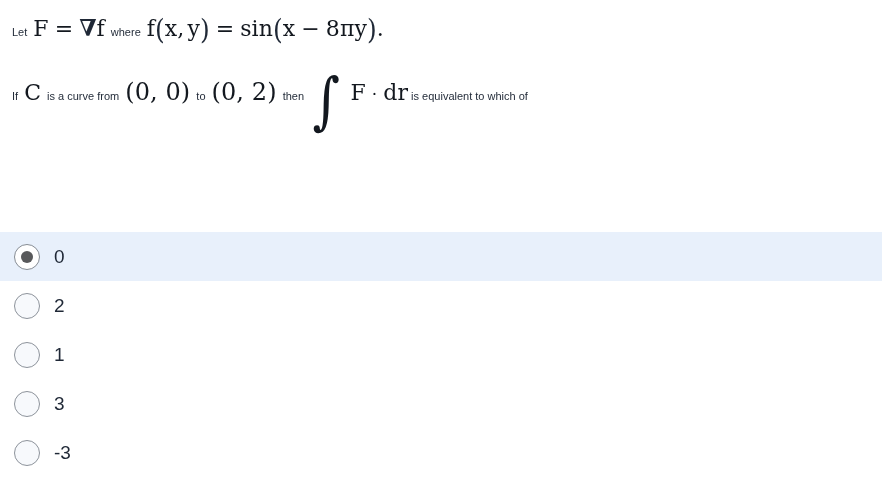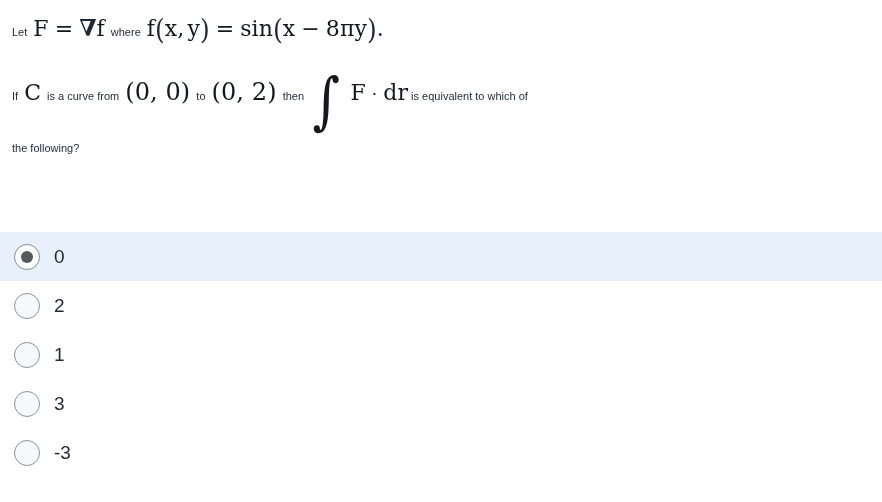--- a/index.html
+++ b/index.html
@@ -144,23 +144,20 @@
   <div class="question">
 
     <div class="qline l1">
       <span class="txt">Let</span><span class="sp"></span><span class="math bf">F</span><span class="sp"></span><span class="math op">=</span><span class="sp"></span><span class="nabla">∇</span><span class="math it">f</span><span class="sp"></span><span class="txt">where</span><span class="sp"></span><span class="math it">f</span><span class="paren">(</span><span class="math it">x</span><span class="math op">,</span><span class="sp-s"></span><span class="math it">y</span><span class="paren">)</span><span class="sp"></span><span class="math op">=</span><span class="sp"></span><span class="math op">sin</span><span class="paren">(</span><span class="math it">x</span><span class="sp"></span><span class="math op">−</span><span class="sp"></span><span class="math op">8</span><span class="math it">π</span><span class="math it">y</span><span class="paren">)</span><span class="math op">.</span>
     </div>
 
     <div class="qline l2">
       <span class="txt">If</span><span class="sp"></span><span class="math it">C</span><span class="sp"></span><span class="txt">is a curve from</span><span class="sp"></span><span class="math op" style="font-size:24px">(0, 0)</span><span class="sp"></span><span class="txt">to</span><span class="sp"></span><span class="math op" style="font-size:24px">(0, 2)</span><span class="sp"></span><span class="txt">then</span><span class="intsym">∫</span><span class="sp"></span><span class="math bf">F</span><span class="sp"></span><span class="math op" style="font-size:17px">·</span><span class="sp"></span><span class="math bfit">d</span><span class="math bf">r</span><span class="sp-s"></span><span class="txt">is equivalent to which of</span>
     </div>
 
-    <div class="qline l3">
-      <span class="txt">the following?</span>
-    </div>
 
   </div>
 
   <div class="options">
 
     <div class="option-row selected">
       <span class="radio">
           <span class="dot"></span>
         </span>
       <span class="option-label">0</span>

